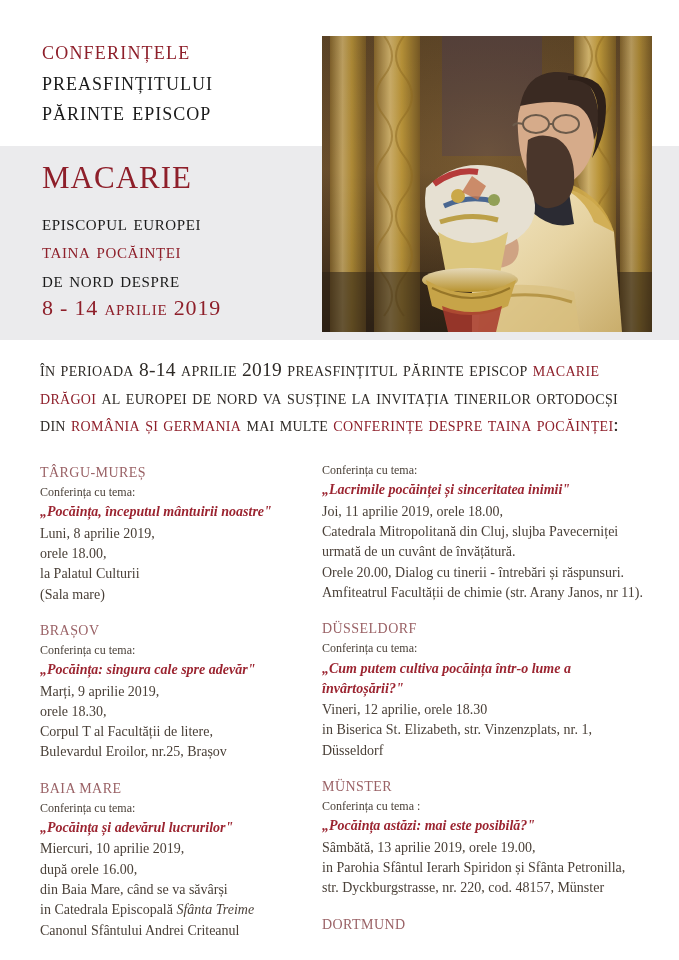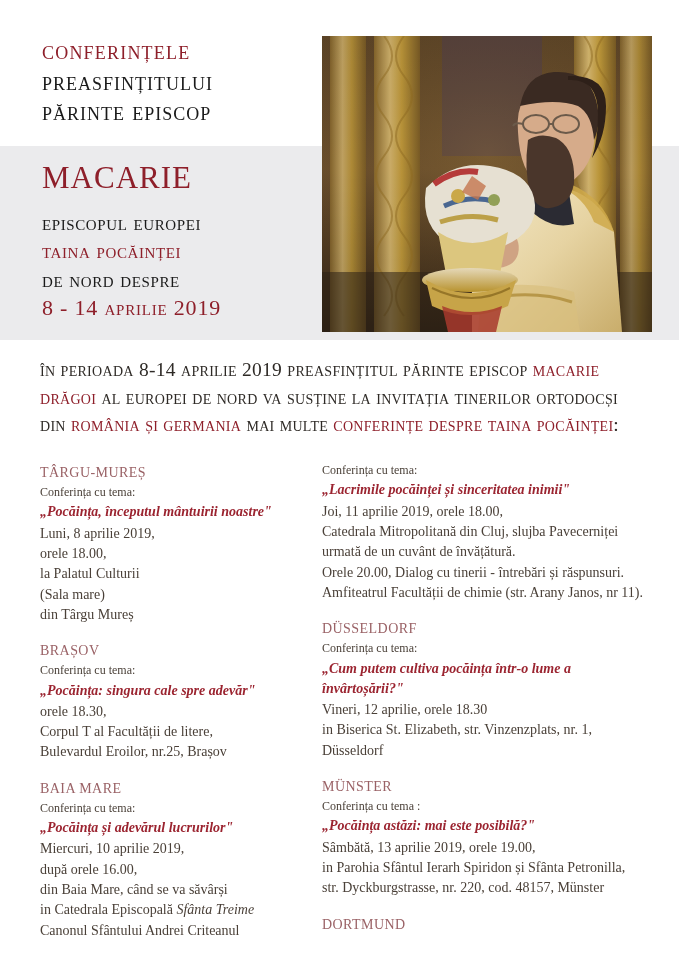--- a/index.html
+++ b/index.html
@@ -282,26 +282,26 @@
 <div class="columns">
   <div class="col col-left" id="col-left">
       <div class="event">
         <div class="event-city">TÂRGU-MUREȘ</div>
         <div class="event-lead">Conferința cu tema:</div>
         <div class="event-theme">„Pocăința, începutul mântuirii noastre"</div>
         <div class="event-line">Luni, 8 aprilie 2019,</div>
         <div class="event-line">orele 18.00,</div>
         <div class="event-line">la Palatul Culturii</div>
         <div class="event-line">(Sala mare)</div>
-        <div class="event-line">din Târgu Mureș</div>
       </div>
       <div class="event">
         <div class="event-city">BRAȘOV</div>
         <div class="event-lead">Conferința cu tema:</div>
         <div class="event-theme">„Pocăința: singura cale spre adevăr"</div>
+        <div class="event-line">Marți, 9 aprilie 2019,</div>
         <div class="event-line">orele 18.30,</div>
         <div class="event-line">Corpul T al Facultății de litere,</div>
         <div class="event-line">Bulevardul Eroilor, nr.25, Brașov</div>
       </div>
       <div class="event">
         <div class="event-city">BAIA MARE</div>
         <div class="event-lead">Conferința cu tema:</div>
         <div class="event-theme">„Pocăința și adevărul lucrurilor"</div>
         <div class="event-line">Miercuri, 10 aprilie 2019,</div>
         <div class="event-line">după orele 16.00,</div>

